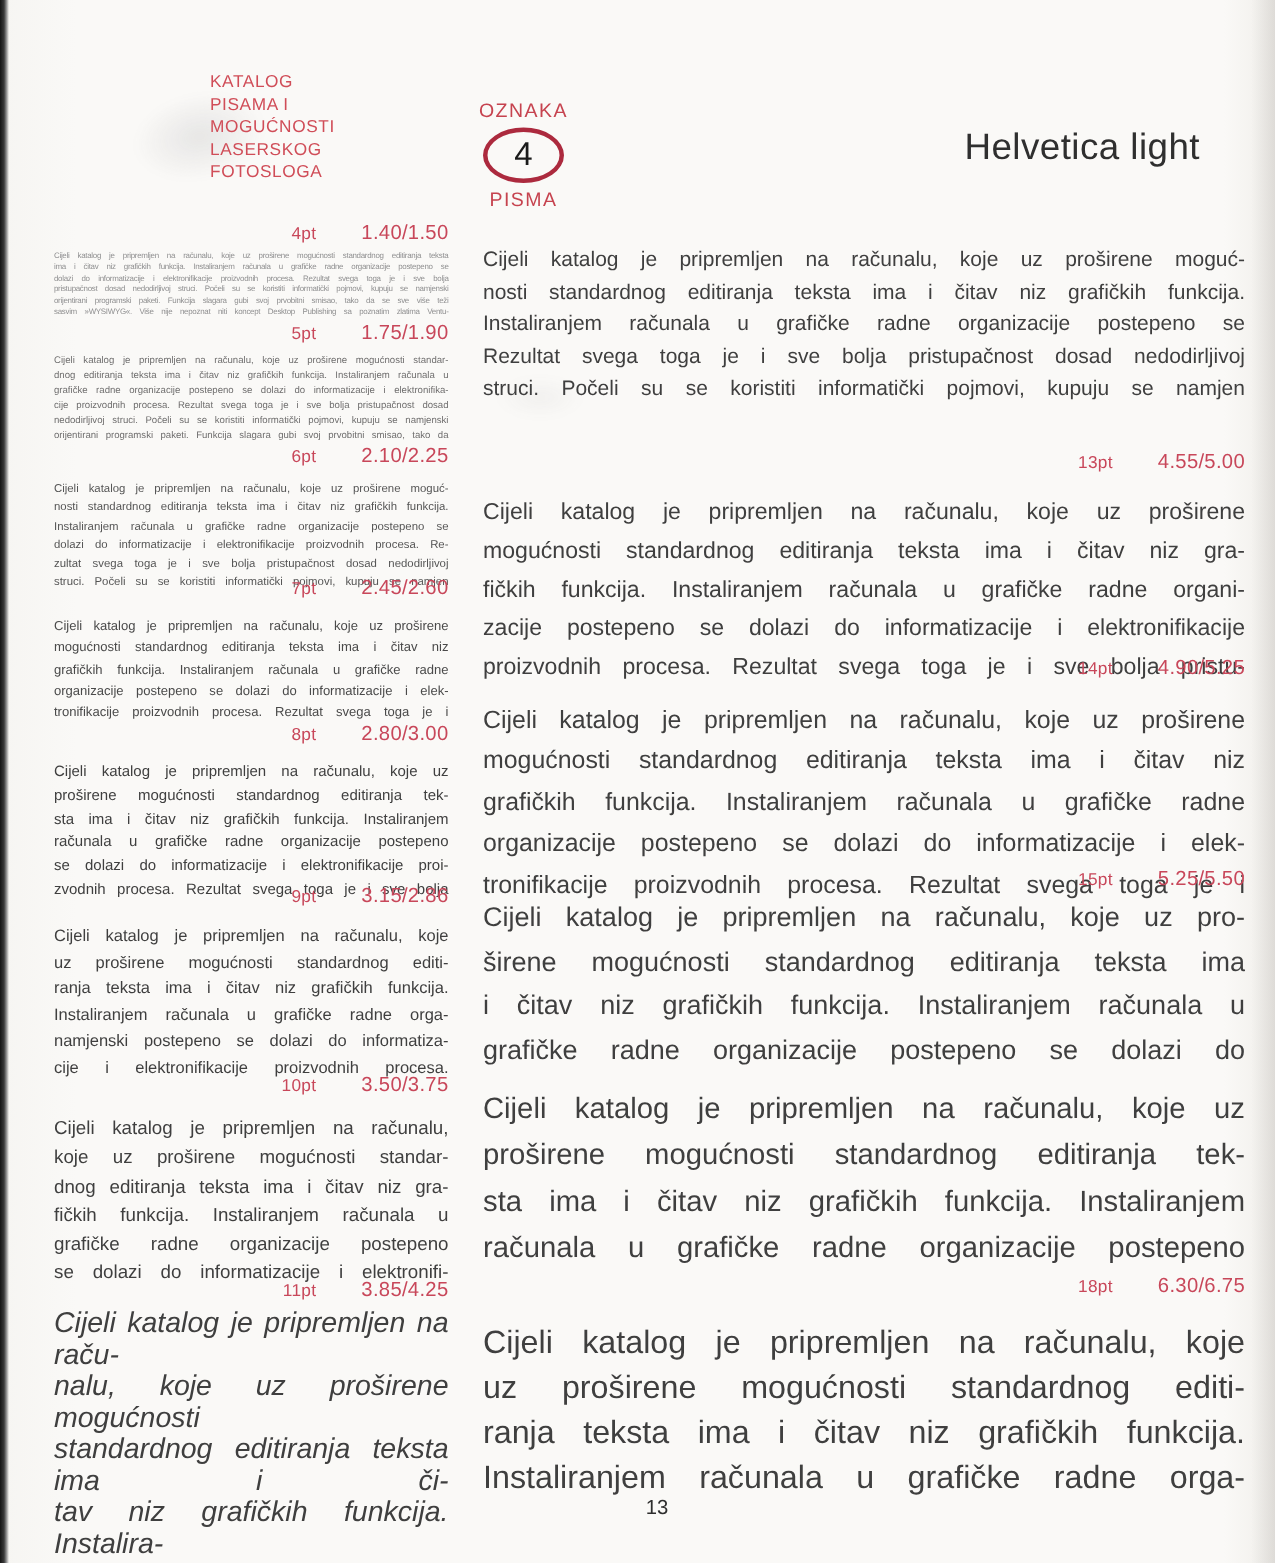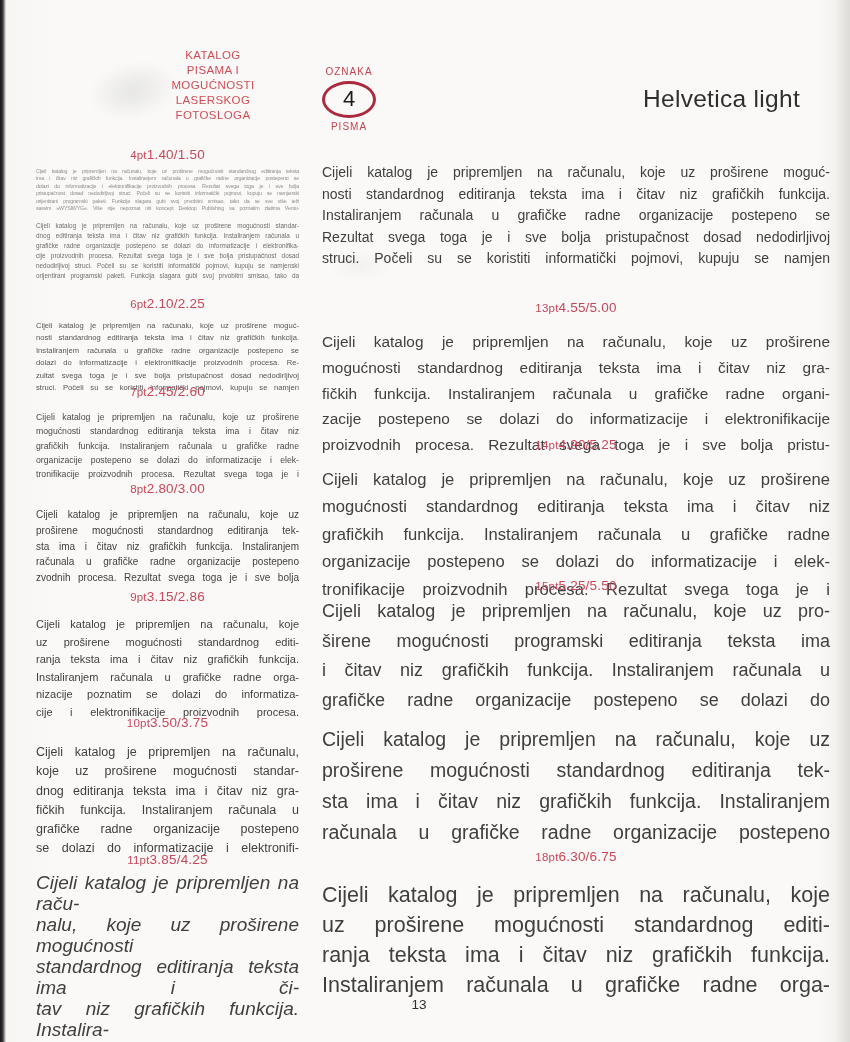--- a/index.html
+++ b/index.html
@@ -18,36 +18,36 @@
     background:linear-gradient(to right,#141414 0%, #3a3a3a 45%, #9a9a9a 75%, rgba(250,249,247,0) 100%); }
   .edge-right { position:absolute; right:0; top:0; width:16px; height:100%;
     background:linear-gradient(to left, rgba(60,55,50,0.10), rgba(60,55,50,0)); }
   .smudge { position:absolute; left:88px; top:62px; width:90px; height:58px; border-radius:50%;
     background:radial-gradient(ellipse at center, rgba(90,90,95,0.12), rgba(90,90,95,0) 70%);
     filter:blur(2px); transform:rotate(-12deg); }
   .smudge2 { position:absolute; left:330px; top:250px; width:60px; height:30px; border-radius:50%;
     background:radial-gradient(ellipse at center, rgba(90,90,95,0.05), rgba(90,90,95,0) 70%); filter:blur(2px); }
 
   
-  .catalog-title { position:absolute; top:48px; left:140px; width:146px; text-align:center;
+  .catalog-title { position:absolute; top:48px; left:140px; width:146px; text-align:left;
     font-size:11.5px; line-height:15px; letter-spacing:0.4px; color:#d04d58; white-space:pre-line; }
   .badge-block { position:absolute; left:316px; top:66px; width:66px; text-align:center; }
-  .badge-label { font-size:10px; letter-spacing:1px; color:#c6434f;text-align:center; }
+  .badge-label { font-size:13px; letter-spacing:1px; color:#c6434f;text-align:center; }
   .badge-oval { width:54px; height:37px; margin:4px auto 3px auto; border:3px solid #ac2a3e;
     border-radius:50%; display:flex; align-items:center; justify-content:center; background:transparent; }
   .badge-number { font-size:22px; color:#1b1b1b; padding-bottom:1px; }
   .typeface-title { position:absolute; top:85px; right:50px; font-size:24.5px; font-weight:400;
     letter-spacing:0.3px; color:#2f2f2f; }
 
   
   .col { position:absolute; top:143px; }
   .col-left  { left:36px;  width:263px; height:880px; }
   .col-right { left:322px; width:508px; height:880px; }
   .spec { position:absolute; left:0; width:100%; }
-  .spec-head { display:flex; justify-content:center; align-items:baseline; }
+  .spec-head { display:flex; justify-content:flex-end; align-items:baseline;gap:30px; }
   .pt   { font-size:11.5px; color:#c8475a; letter-spacing:0.2px; }
   .lead { font-size:13.5px; color:#c8475a; letter-spacing:0.2px; }
   .sample div { text-align:justify; text-align-last:justify; }
   .sample div:last-child { text-align-last:justify; }
 
   
   .s-4pt  { margin-top:6px;  font-size:5.3px;  line-height:7.4px;  letter-spacing:-0.2px; color:#8f8f90; filter:blur(0.3px); }
   .s-5pt  { margin-top:7px;  font-size:6.4px;  line-height:10.1px; color:#6f6e6e; }
   .s-6pt  { margin-top:9px;  font-size:7.6px;  line-height:12.4px; color:#555; }
   .s-7pt  { margin-top:11px; font-size:8.7px;  line-height:14.3px; color:#4a4a4a; }
@@ -55,21 +55,21 @@
   .s-9pt  { margin-top:12px; font-size:11px;   line-height:17.5px; }
   .s-10pt { margin-top:13px; font-size:12.5px; line-height:19.3px; }
   .s-11pt { margin-top:5px; font-size:19px; line-height:21px;font-style:italic;   }
   .s-12pt { margin-top:13px; font-size:14px;   line-height:21.6px; }
   .s-13pt { margin-top:14px; font-size:15.4px; line-height:25.8px; }
   .s-14pt { margin-top:14px; font-size:16.6px; line-height:27.4px; }
   .s-15pt { margin-top:4px; font-size:18px;   line-height:29.5px; }
   .s-16pt { margin-top:15px; font-size:19.5px; line-height:31px;   }
   .s-18pt { margin-top:16px; font-size:21.5px; line-height:30px;   }
 
-  .page-number { position:absolute; left:404px; top:997px; width:30px; text-align:center;
+  .page-number { position:absolute; left:423px; top:997px; width:30px; text-align:center;
     font-size:13.5px; color:#2e2e2e; }
 </style>
 </head>
 <body>
 
 <div class="page">
 
   <div class="edge-left"></div>
   <div class="edge-right"></div>
   <div class="smudge"></div>
@@ -102,20 +102,24 @@
           <div>Cijeli katalog je pripremljen na računalu, koje uz proširene mogućnosti standardnog editiranja teksta</div>
           <div>ima i čitav niz grafičkih funkcija. Instaliranjem računala u grafičke radne organizacije postepeno se</div>
           <div>dolazi do informatizacije i elektronifikacije proizvodnih procesa. Rezultat svega toga je i sve bolja</div>
           <div>pristupačnost dosad nedodirljivoj struci. Počeli su se koristiti informatički pojmovi, kupuju se namjenski</div>
           <div>orijentirani programski paketi. Funkcija slagara gubi svoj prvobitni smisao, tako da se sve više teži</div>
           <div>sasvim »WYSIWYG«. Više nije nepoznat niti koncept Desktop Publishing sa poznatim zlatima Ventu-</div>
         </div>
     </section>
 
     <section class="spec" style="top:71px">
+      <div class="spec-head">
+        <span class="pt">5pt</span>
+        <span class="lead">1.75/1.90</span>
+      </div>
       <div class="sample s-5pt">
           <div>Cijeli katalog je pripremljen na računalu, koje uz proširene mogućnosti standar-</div>
           <div>dnog editiranja teksta ima i čitav niz grafičkih funkcija. Instaliranjem računala u</div>
           <div>grafičke radne organizacije postepeno se dolazi do informatizacije i elektronifika-</div>
           <div>cije proizvodnih procesa. Rezultat svega toga je i sve bolja pristupačnost dosad</div>
           <div>nedodirljivoj struci. Počeli su se koristiti informatički pojmovi, kupuju se namjenski</div>
           <div>orijentirani programski paketi. Funkcija slagara gubi svoj prvobitni smisao, tako da</div>
         </div>
     </section>
 
@@ -151,35 +155,36 @@
     <section class="spec" style="top:338px">
       <div class="spec-head">
         <span class="pt">8pt</span>
         <span class="lead">2.80/3.00</span>
       </div>
       <div class="sample s-8pt">
           <div>Cijeli katalog je pripremljen na računalu, koje uz</div>
           <div>proširene mogućnosti standardnog editiranja tek-</div>
           <div>sta ima i čitav niz grafičkih funkcija. Instaliranjem</div>
           <div>računala u grafičke radne organizacije postepeno</div>
+          <div>se dolazi do informatizacije i elektronifikacije proi-</div>
           <div>zvodnih procesa. Rezultat svega toga je i sve bolja</div>
         </div>
     </section>
 
     <section class="spec" style="top:446px">
       <div class="spec-head">
         <span class="pt">9pt</span>
         <span class="lead">3.15/2.86</span>
       </div>
       <div class="sample s-9pt">
           <div>Cijeli katalog je pripremljen na računalu, koje</div>
           <div>uz proširene mogućnosti standardnog editi-</div>
           <div>ranja teksta ima i čitav niz grafičkih funkcija.</div>
           <div>Instaliranjem računala u grafičke radne orga-</div>
-          <div>nizacije poznatim se dolazi do informatiza-</div>
+          <div>namjenski postepeno se dolazi do informatiza-</div>
           <div>cije i elektronifikacije proizvodnih procesa.</div>
         </div>
     </section>
 
     <section class="spec" style="top:572px">
       <div class="spec-head">
         <span class="pt">10pt</span>
         <span class="lead">3.50/3.75</span>
       </div>
       <div class="sample s-10pt">
@@ -249,21 +254,21 @@
         </div>
     </section>
 
     <section class="spec" style="top:435px">
       <div class="spec-head">
         <span class="pt">15pt</span>
         <span class="lead">5.25/5.50</span>
       </div>
       <div class="sample s-15pt">
           <div>Cijeli katalog je pripremljen na računalu, koje uz pro-</div>
-          <div>širene mogućnosti programski editiranja teksta ima</div>
+          <div>širene mogućnosti standardnog editiranja teksta ima</div>
           <div>i čitav niz grafičkih funkcija. Instaliranjem računala u</div>
           <div>grafičke radne organizacije postepeno se dolazi do</div>
         </div>
     </section>
 
     <section class="spec" style="top:566px">
       <div class="sample s-16pt">
           <div>Cijeli katalog je pripremljen na računalu, koje uz</div>
           <div>proširene mogućnosti standardnog editiranja tek-</div>
           <div>sta ima i čitav niz grafičkih funkcija. Instaliranjem</div>

